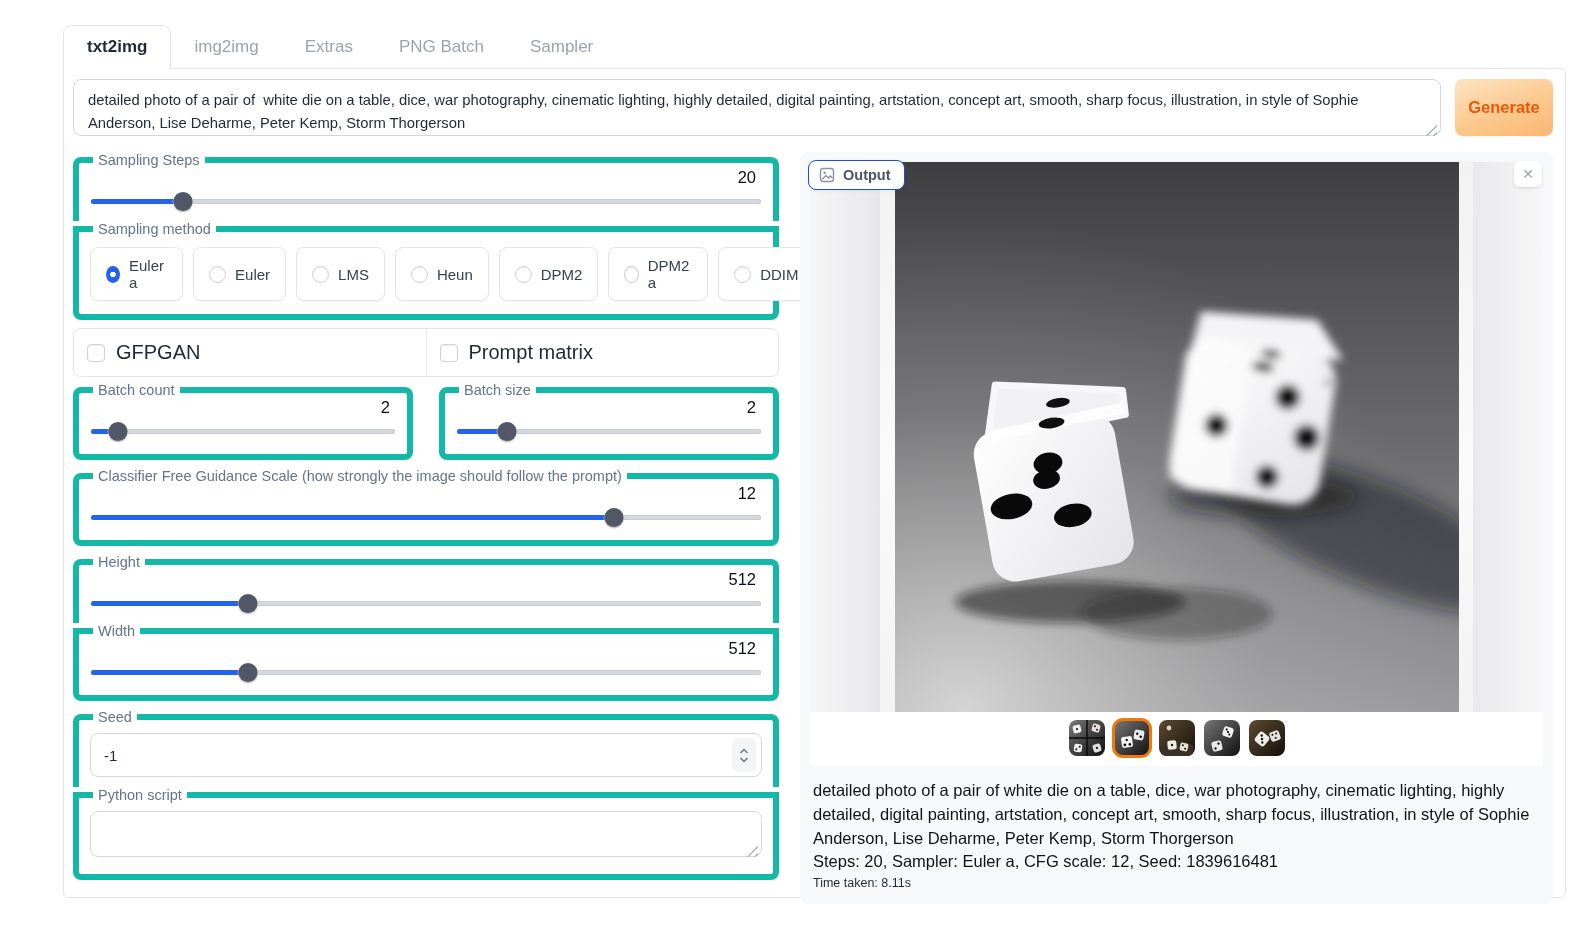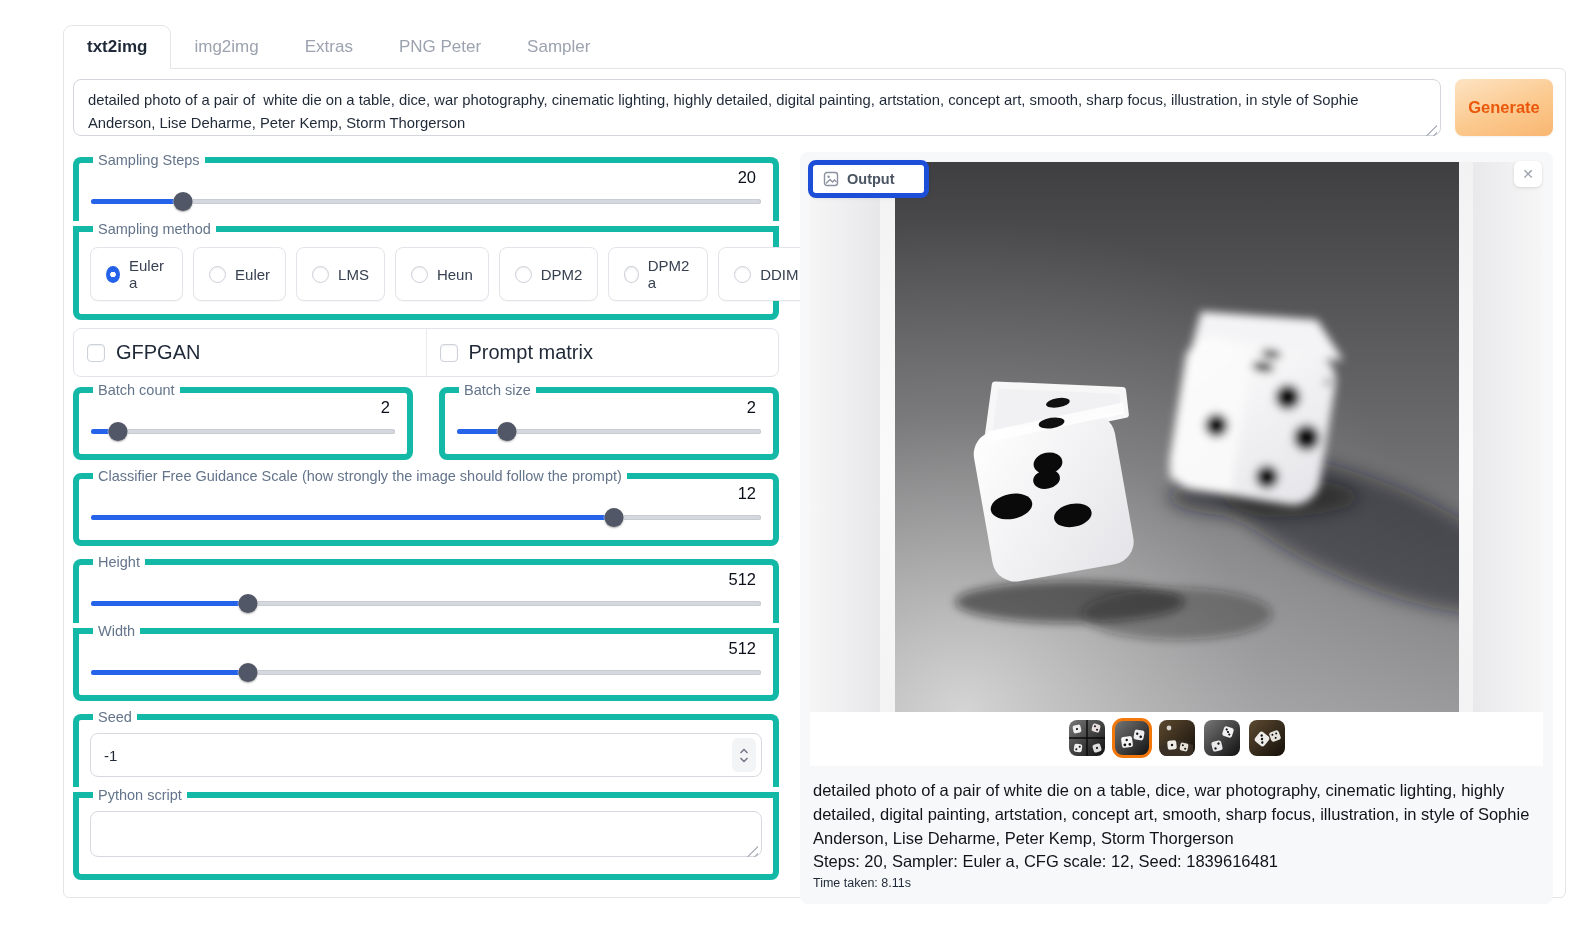--- a/index.html
+++ b/index.html
@@ -83,22 +83,22 @@
     justify-content:center; gap:1px; color:#6b7280; cursor:pointer; }
   .script-box { position:relative; margin-top:6px; }
   .script-input { width:100%; height:46px; border:1px solid #d6d9df; border-radius:8px;
     padding:8px 12px; font-size:14px; resize:none; outline:none;
     font-family:"Liberation Sans", sans-serif; background:#fff; }
 
   
   .gallery { background:#f7f8f9; border-radius:8px; min-height:748px; position:relative;
     padding:10px 10px 14px; }
   .output-chip { position:absolute; top:8px; left:8px; z-index:4; display:inline-flex;
-    align-items:center; gap:8px; background:#fff; border:5px solid #1d4ed8;
-    border-radius:8px; padding:6px 29px 6px 10px; font-size:14.5px; font-weight:600;
+    align-items:center; gap:8px; background:#fff; border:1px solid #1d4ed8;
+    border-radius:8px; padding:6px 13px 6px 10px; font-size:14.5px; font-weight:600;
     color:#4b5563; box-shadow:1px 1px 3px rgba(0,0,0,.06); }
   .stage { position:relative; height:550px; display:flex; justify-content:center;
     background:linear-gradient(180deg,#f2f2f3 0%,#fafafa 55%,#f3f3f4 100%); overflow:hidden; }
   .stage .side { position:absolute; top:0; bottom:0; width:70px; }
   .stage .side.l { left:0; background:linear-gradient(to right,#f6f6f7,#e7e7e9); }
   .stage .side.r { right:0; background:linear-gradient(to left,#f6f6f7,#e9e9eb); }
   .photo { position:relative; z-index:2; }
   .close-btn { position:absolute; top:9px; right:11px; z-index:5; width:28px; height:26px;
     background:#fff; border:none; border-radius:6px; box-shadow:0 1px 3px rgba(0,0,0,.12);
     color:#9aa1ac; font-size:14px; cursor:pointer; line-height:26px; text-align:center; }
@@ -151,21 +151,21 @@
       </filter>
   </defs>
 </svg>
 
 <div class="page">
 
   <div class="tabs">
     <div class="tab active">txt2img</div>
     <div class="tab">img2img</div>
     <div class="tab">Extras</div>
-    <div class="tab">PNG Peter</div>
+    <div class="tab">PNG Batch</div>
     <div class="tab">Sampler</div>
   </div>
 
   <div class="container">
 
     <div class="prompt-row">
       <div class="prompt-box">
         <textarea class="prompt-input" spellcheck="false" style="">detailed photo of a pair of  white die on a table, dice, war photography, cinematic lighting, highly detailed, digital painting, artstation, concept art, smooth, sharp focus, illustration, in style of Sophie Anderson, Lise Deharme, Peter Kemp, Storm Thorgerson</textarea>
         <div class="resize-corner"></div>
       </div>

